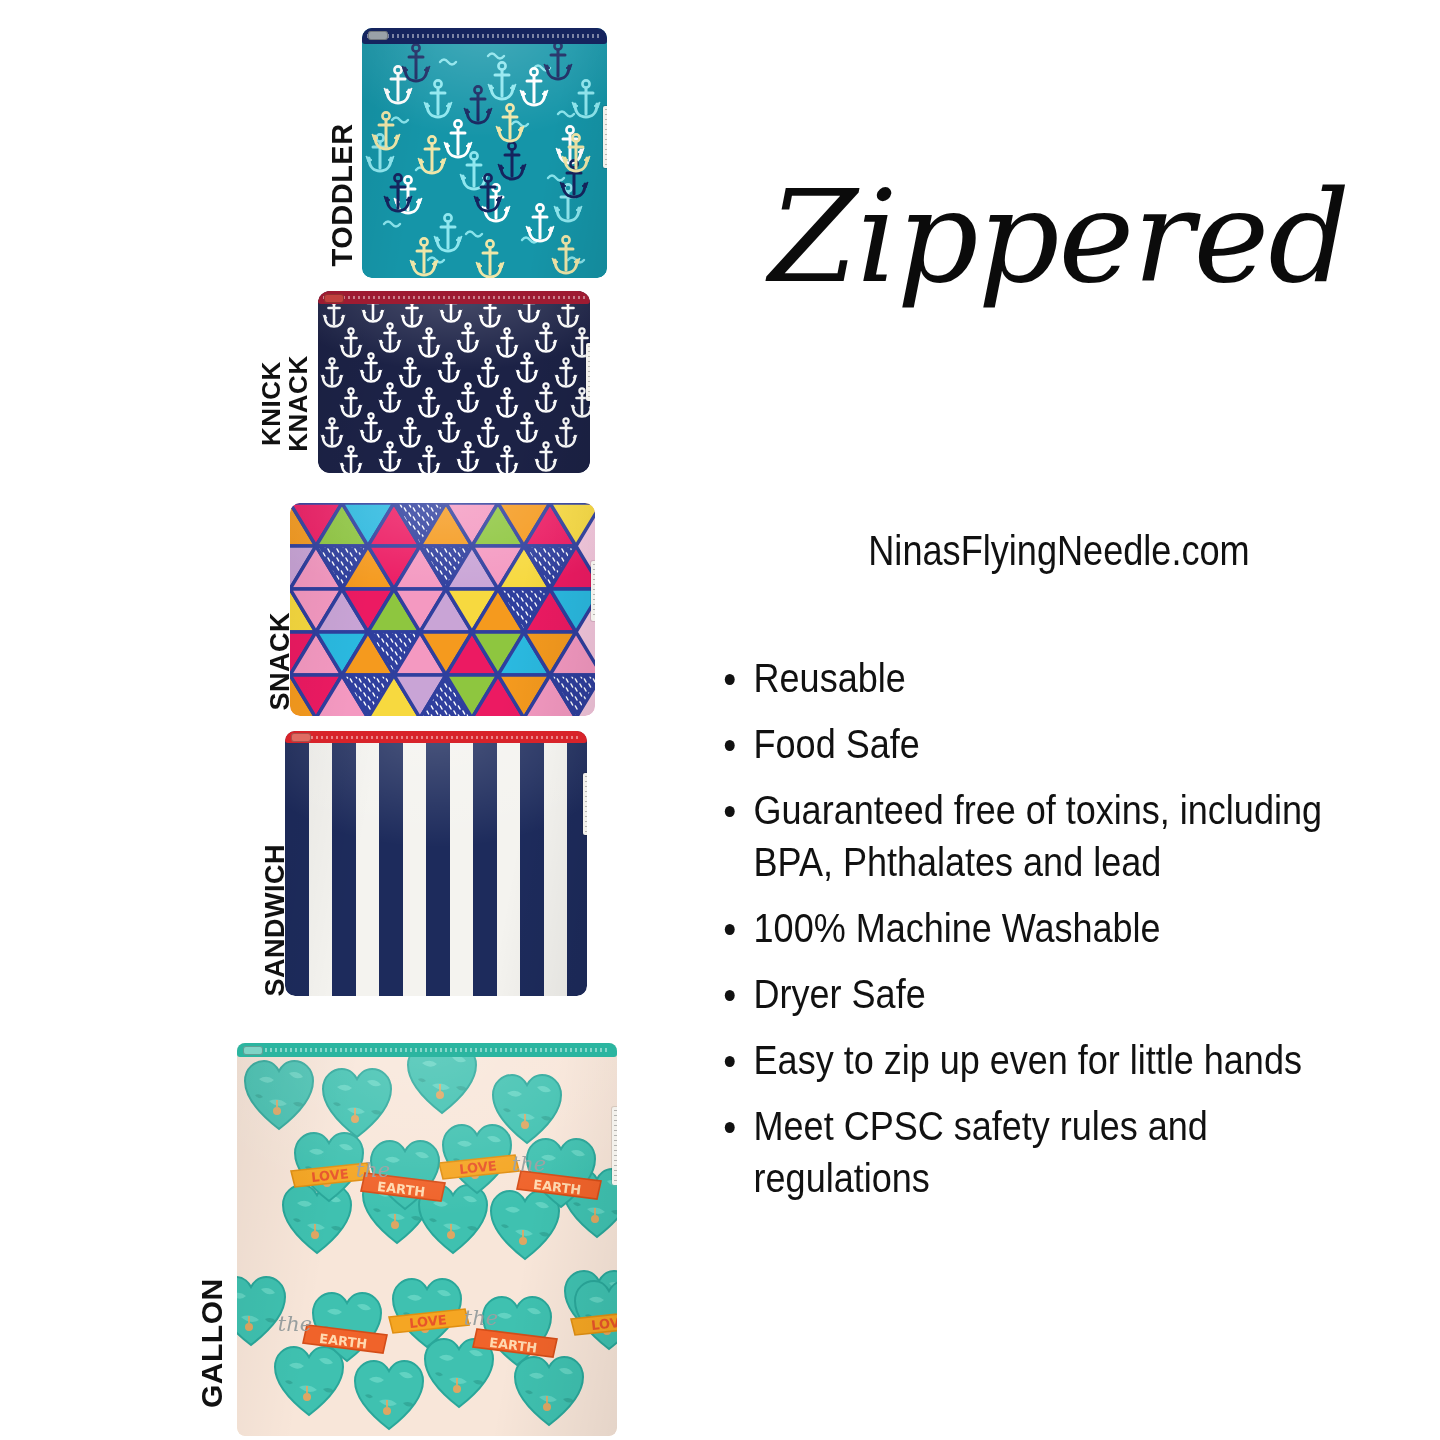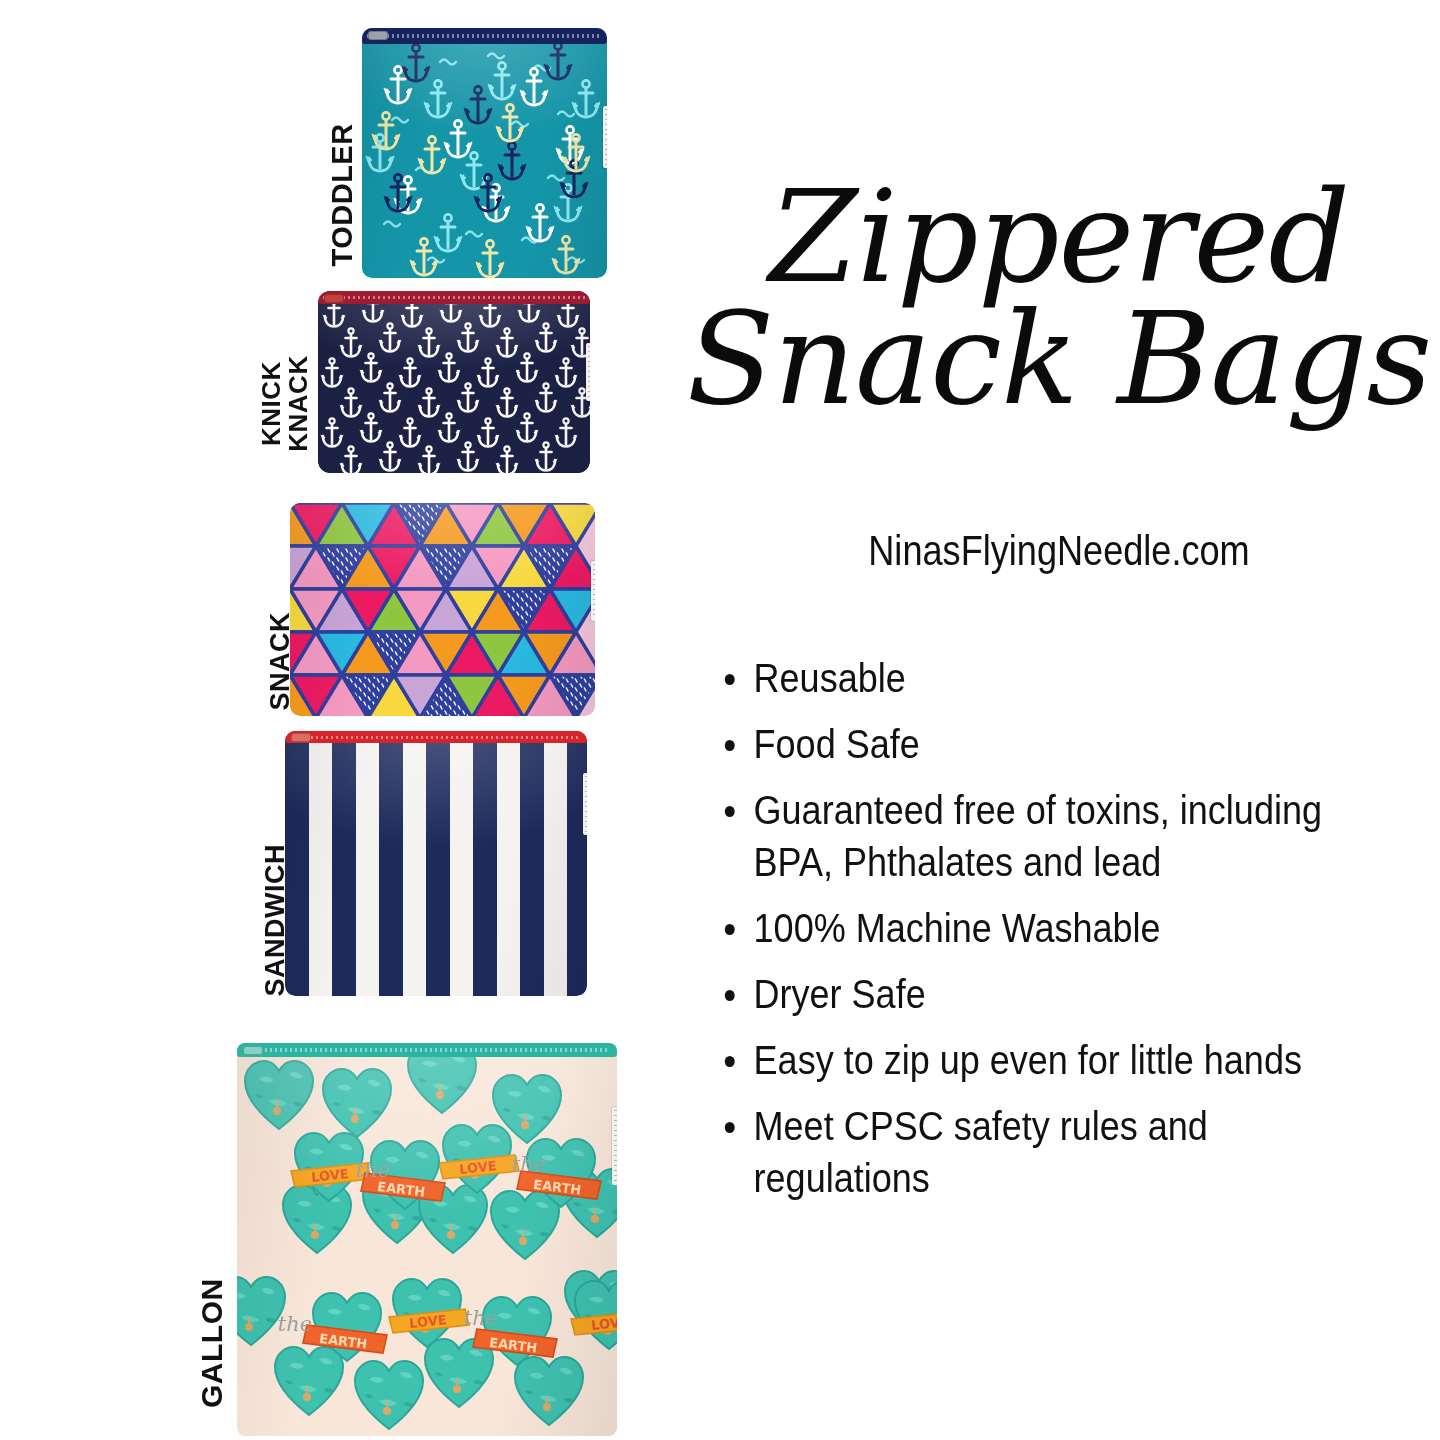--- a/index.html
+++ b/index.html
@@ -503,21 +503,20 @@
         </div>
       </div>
     </div>
 
   </div>
 
   <div class="text-col">
 
     <div class="title">
       <span class="l1">Zippered</span>
-      <span class="l2">Snack Bags</span>
     </div>
 
     <div class="website">NinasFlyingNeedle.com</div>
 
     <ul class="features">
       <li><span class="dot"></span><span>Reusable</span></li>
       <li><span class="dot"></span><span>Food Safe</span></li>
       <li><span class="dot"></span><span>Guaranteed free of toxins, including BPA, Phthalates and lead</span></li>
       <li><span class="dot"></span><span>100% Machine Washable</span></li>
       <li><span class="dot"></span><span>Dryer Safe</span></li>

